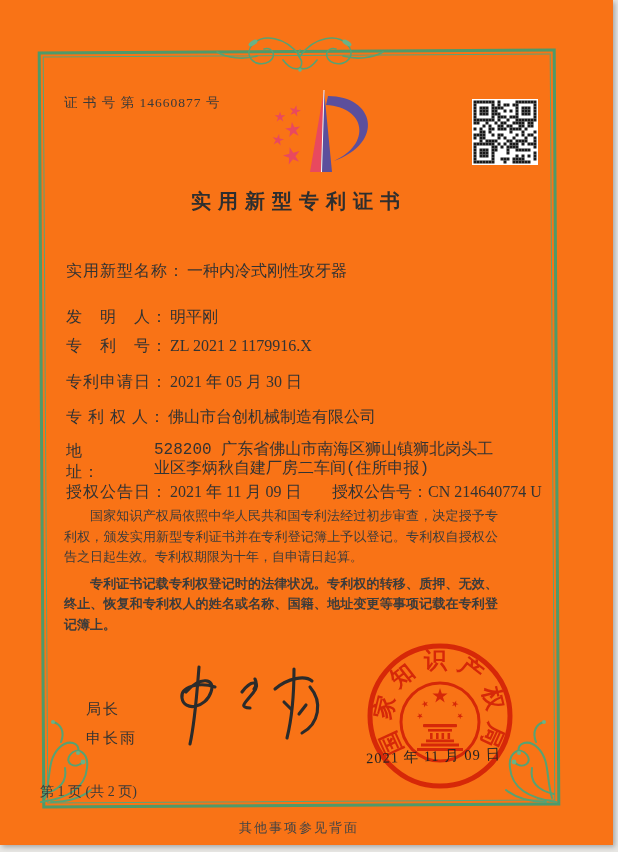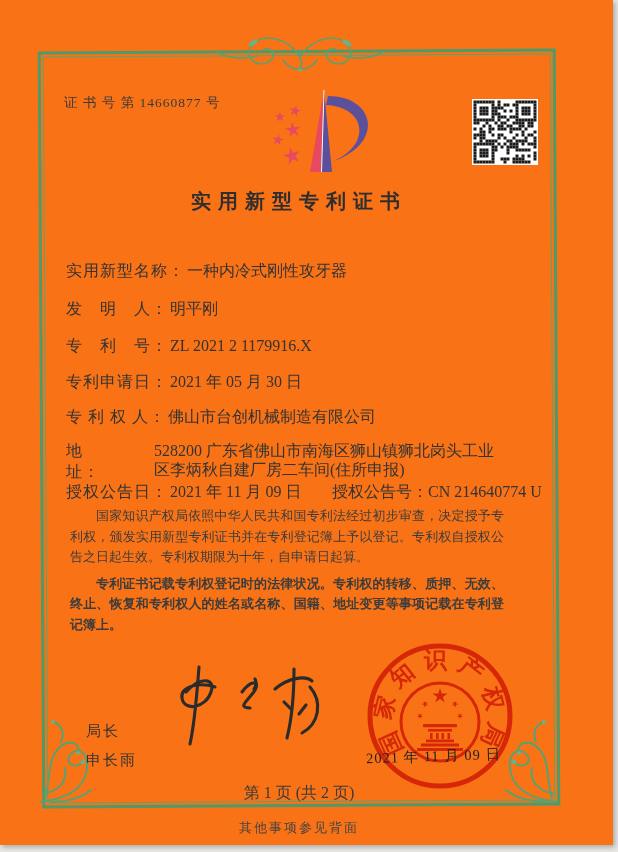--- a/index.html
+++ b/index.html
@@ -17,38 +17,38 @@
   .cert-no { position:absolute; left:64px; top:94px; font-size:13.5px; color:#3a3a3a; letter-spacing:1px; }
 
   .logo { position:absolute; left:252px; top:84px; }
   .qr { position:absolute; left:472px; top:99px; width:66px; height:66px; background:#fff; }
 
   .title { position:absolute; left:40px; top:188px; width:518px; text-align:center; font-size:20px; font-weight:bold; letter-spacing:7px; color:#2e2e2e; }
 
   .row { position:absolute; left:66px; font-size:16px; color:#333; white-space:nowrap; }
   .row .lab { letter-spacing:1px; display:inline-block; min-width:86px; }
   .row .val { margin-left:2px; }
-  .r0{top:261px}.r1{top:299px}.r2{top:336px}.r3{top:372px}.r4{top:407px}
-  .r-addr{top:441px; white-space:normal; display:flex; }
+  .r0{top:261px}.r1{top:307px}.r2{top:336px}.r3{top:372px}.r4{top:407px}
+  .r-addr{top:441px; white-space:normal; display:flex;font-family:Liberation Mono, monospace; }
   .r-addr .lab{flex:0 0 86px;}
   .r-addr .val{width:348px; line-height:19px;}
   .r-grant{top:482px; width:450px;}
   .r-grant .right{position:absolute; left:266px; top:0; white-space:nowrap;}
 
-  .paras { position:absolute; left:70px; top:506px; width:434px; font-size:13px; line-height:20.5px; color:#3c3c3c; text-align:justify; }
+  .paras { position:absolute; left:64px; top:506px; width:434px; font-size:13px; line-height:20.5px; color:#3c3c3c; text-align:justify; }
   .paras p { text-indent:2em; }
   .paras p + p { margin-top:6px;font-weight:bold; }
 
-  .officer { position:absolute; left:86px; top:717px; font-size:15px; color:#333; letter-spacing:2px; line-height:29px; }
+  .officer { position:absolute; left:86px; top:695px; font-size:15px; color:#333; letter-spacing:2px; line-height:29px; }
   .signature { position:absolute; left:158px; top:662px; }
 
   .seal { position:absolute; left:362px; top:638px; mix-blend-mode:multiply; opacity:.92; }
   .seal-date { position:absolute; left:366px; top:747px; font-size:14.5px; color:#222; letter-spacing:1px; transform:rotate(-2deg); white-space:nowrap; }
 
-  .page-info { position:absolute; left:40px; top:783px; width:518px; text-align:center; font-size:16px; color:#3a3a3a; }
+  .page-info { position:absolute; left:40px; top:783px; width:518px; font-size:14px; color:#3a3a3a; }
   .back-note { position:absolute; left:40px; top:819px; width:518px; text-align:center; font-size:13px; color:#444; letter-spacing:2px;font-family:Liberation Mono, monospace; }
 </style>
 </head>
 <body>
 
 <div class="page">
 
   <div class="frame">
     <div class="frame-inner"></div>
   </div>

